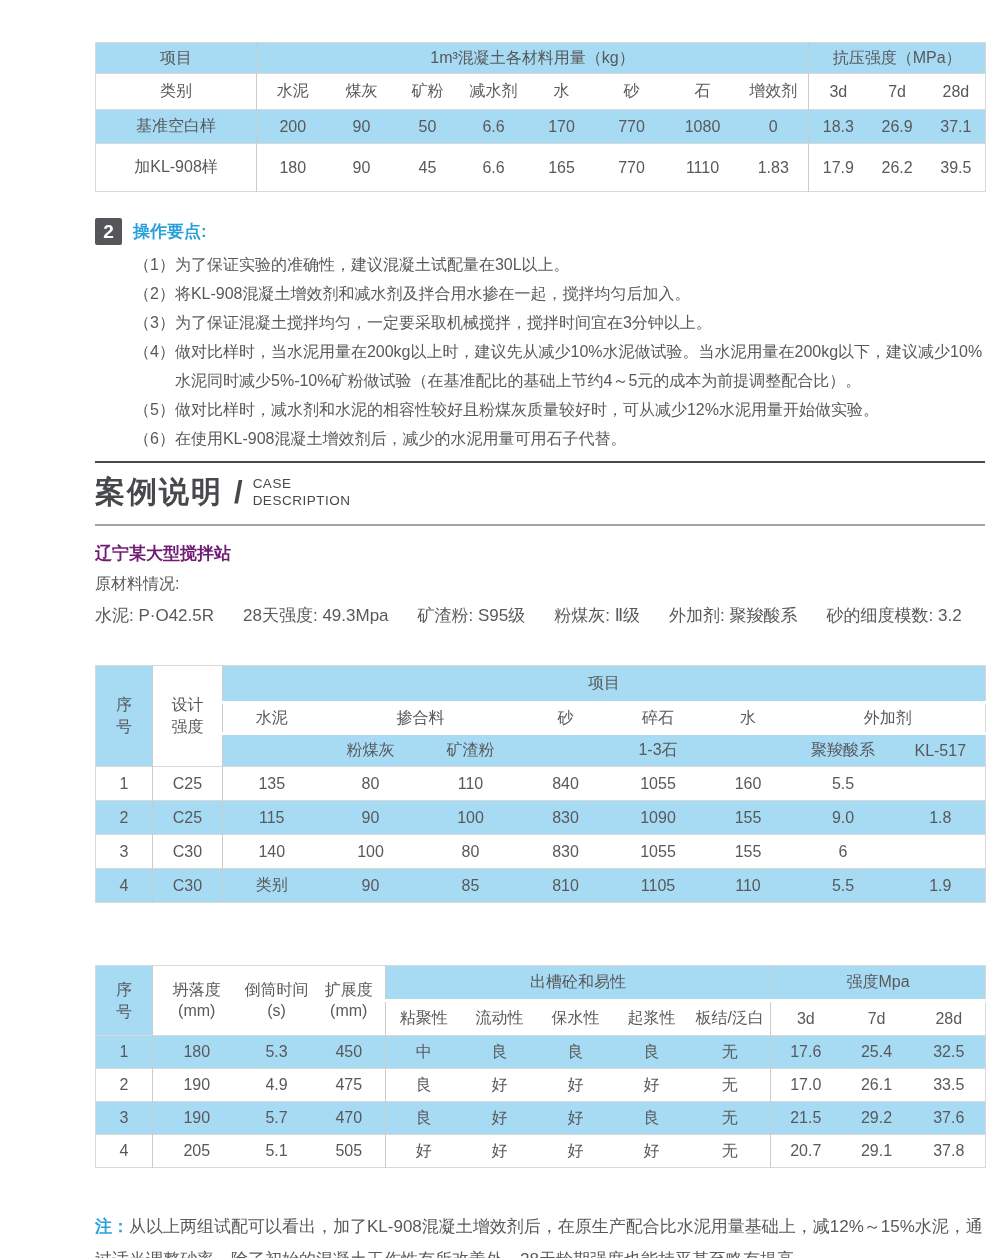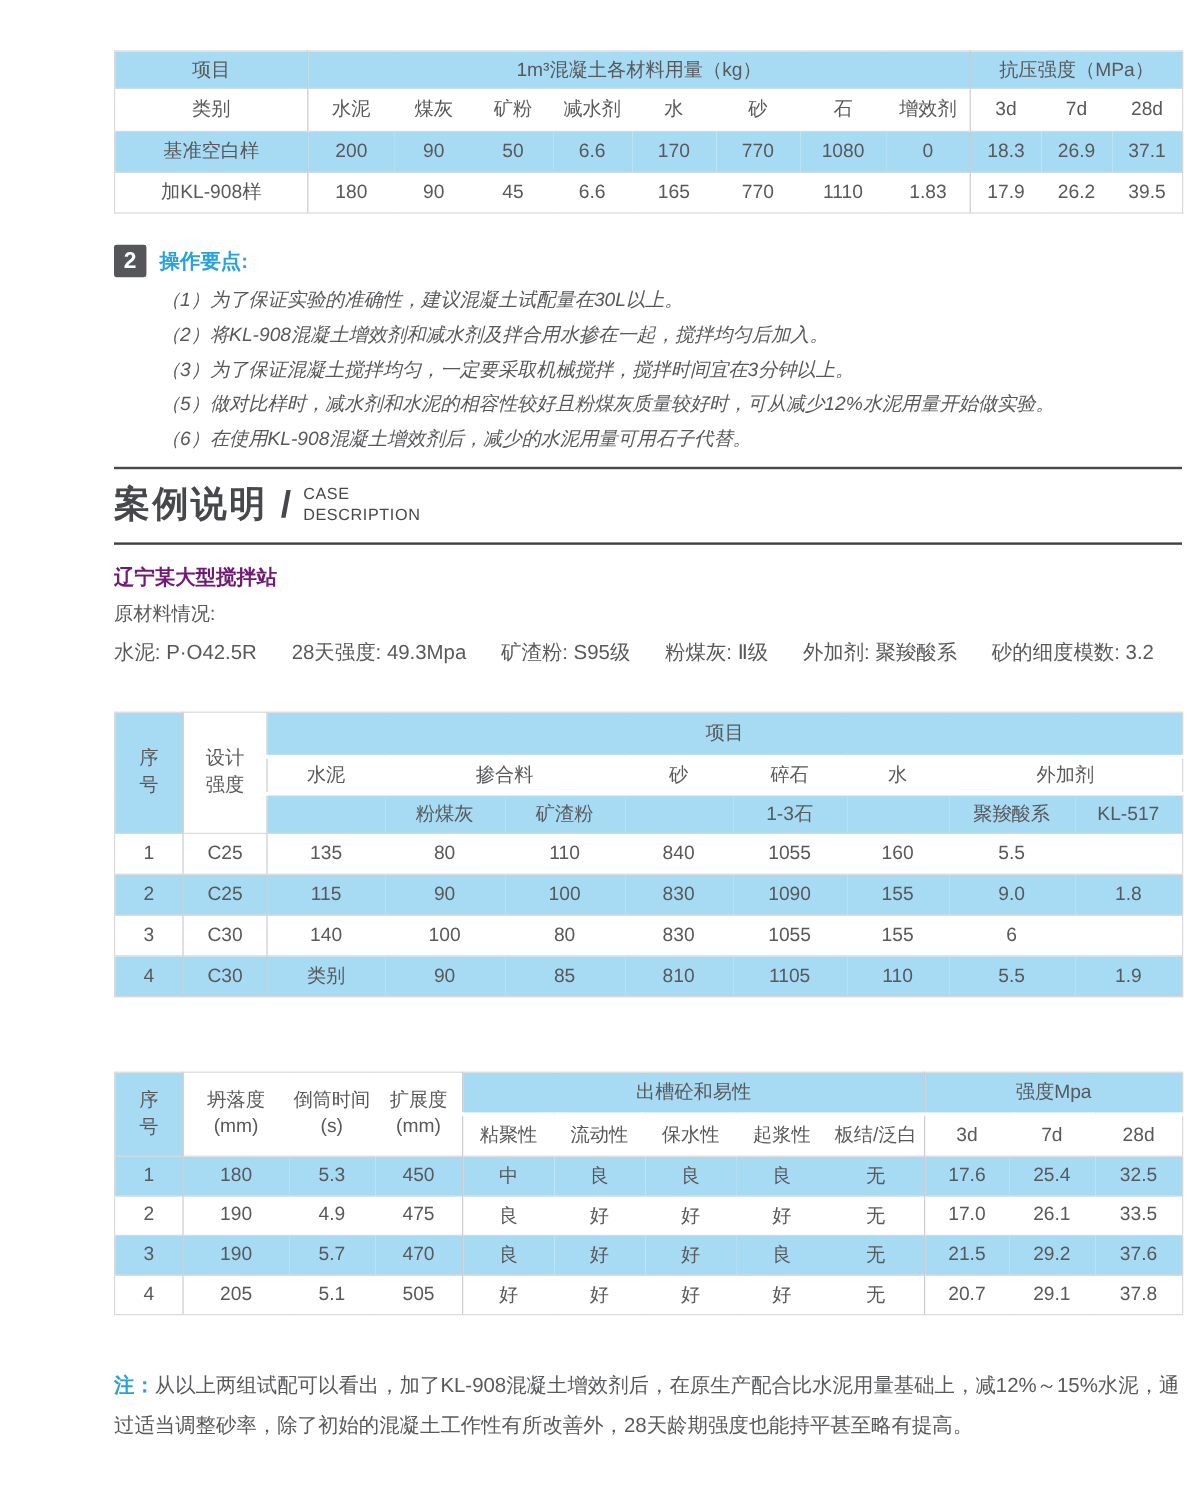--- a/index.html
+++ b/index.html
@@ -16,25 +16,25 @@
   tr.blue td,td.blue{background:#a7dbf4;}
   td.gapb{border-bottom:3px solid #ffffff;}
   td.two span{display:block;line-height:1.35;}
   td.colhead span{display:block;line-height:1.3;}
 
   
   .sec-head{margin-top:26px;display:flex;align-items:center;}
   .badge{display:inline-flex;width:27px;height:27px;background:#55565a;color:#ffffff;
          align-items:center;justify-content:center;font-size:19px;font-weight:bold;border-radius:2px;}
   .sec-title{color:#29a2db;font-weight:bold;font-size:17px;margin-left:11px;}
-  .points{margin:5px 0 0 39px;font-style:italic;}
+  .points{margin:5px 0 0 39px;}
   .points p{margin:0;font-size:16px;line-height:29px;padding-left:41px;text-indent:-41px;}
 
   
-  .case-header{margin-top:8px;border-top:2px solid #47484b;border-bottom:2px solid #404040;
+  .case-header{margin-top:8px;border-top:2px solid #47484b;border-bottom:2px solid #a3a3a3;
                padding:9px 0 11px 0;display:flex;align-items:center;}
   .case-zh{font-size:30px;font-weight:bold;color:#47484b;letter-spacing:2px;}
   .case-slash{font-size:31px;color:#47484b;font-weight:bold;margin:0 10px 0 11px;}
   .case-en{display:flex;flex-direction:column;font-size:13.5px;color:#47484b;line-height:1.25;letter-spacing:.5px;}
 
   
   .station{margin-top:16px;color:#701a75;font-weight:bold;font-size:17px;}
   .mat-label{margin-top:9px;font-size:16px;}
   .mat-line{margin-top:9px;font-size:17px;display:flex;gap:29px;white-space:nowrap;}
 
@@ -92,21 +92,21 @@
       <td>50</td>
       <td>6.6</td>
       <td>170</td>
       <td>770</td>
       <td>1080</td>
       <td class="vr">0</td>
       <td>18.3</td>
       <td>26.9</td>
       <td>37.1</td>
     </tr>
-    <tr style="height:34px">
+    <tr style="height:48px">
       <td class="vr">加KL-908样</td>
       <td>180</td>
       <td>90</td>
       <td>45</td>
       <td>6.6</td>
       <td>165</td>
       <td>770</td>
       <td>1110</td>
       <td class="vr">1.83</td>
       <td>17.9</td>
@@ -117,20 +117,21 @@
     </table>
 
   <div class="sec-head">
     <span class="badge">2</span>
     <span class="sec-title">操作要点:</span>
   </div>
   <div class="points">
     <p>（1）为了保证实验的准确性，建议混凝土试配量在30L以上。</p>
     <p>（2）将KL-908混凝土增效剂和减水剂及拌合用水掺在一起，搅拌均匀后加入。</p>
     <p>（3）为了保证混凝土搅拌均匀，一定要采取机械搅拌，搅拌时间宜在3分钟以上。</p>
+    <p>（4）做对比样时，当水泥用量在200kg以上时，建议先从减少10%水泥做试验。当水泥用量在200kg以下，建议减少10%水泥同时减少5%-10%矿粉做试验（在基准配比的基础上节约4～5元的成本为前提调整配合比）。</p>
     <p>（5）做对比样时，减水剂和水泥的相容性较好且粉煤灰质量较好时，可从减少12%水泥用量开始做实验。</p>
     <p>（6）在使用KL-908混凝土增效剂后，减少的水泥用量可用石子代替。</p>
   </div>
 
   <div class="case-header">
     <span class="case-zh">案例说明</span>
     <span class="case-slash">/</span>
     <span class="case-en">
       <span>CASE</span>
       <span>DESCRIPTION</span>

